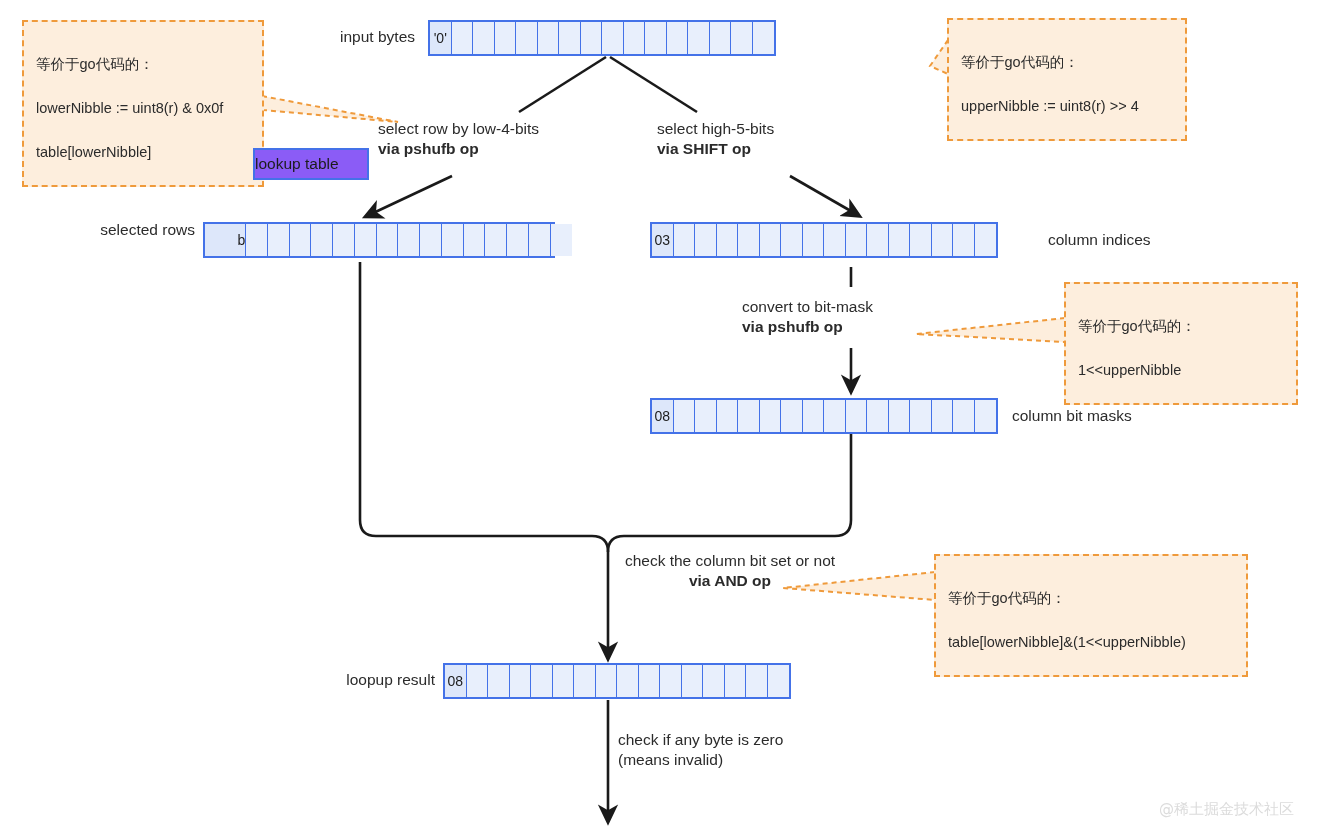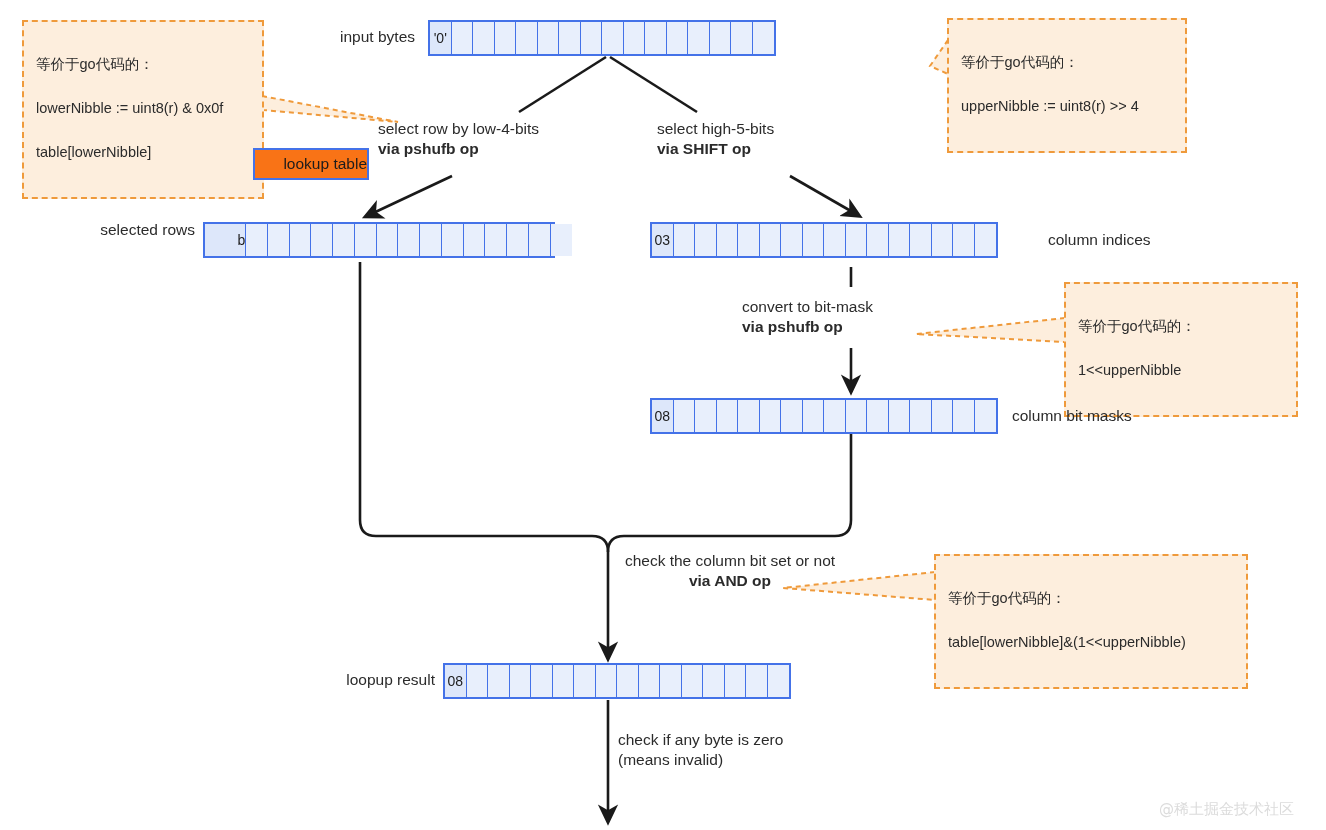--- a/index.html
+++ b/index.html
@@ -62,36 +62,36 @@
     line-height: 20px;
   }
   .label.center { }
   .label.right  { text-align: right; }
   .label b { font-weight: bold; }
 
   
   .lookup-box {
     position: absolute;
     border: 2px solid #4472e8;
-    background: #f97316;
+    background: #8b5cf6;
     box-sizing: border-box;
     display: flex;
     align-items: center;
-    justify-content: flex-end;
+    justify-content: flex-start;
     font-size: 15.5px;
     color: #1c1c1c;
   }
 
   
   .callout {
     position: absolute;
     border: 2px dashed #ef9a3b;
     background: #fdeedd;
     box-sizing: border-box;
-    padding: 9px 12px 12px 12px;
+    padding: 9px 12px 0 12px;
     font-size: 14.5px;
     line-height: 22px;
     color: #2b2b2b;
     white-space: pre-line;
   }
   .callout .line { display: block; white-space: nowrap; }
 
   .watermark {
     position: absolute;
     font-size: 15px;

